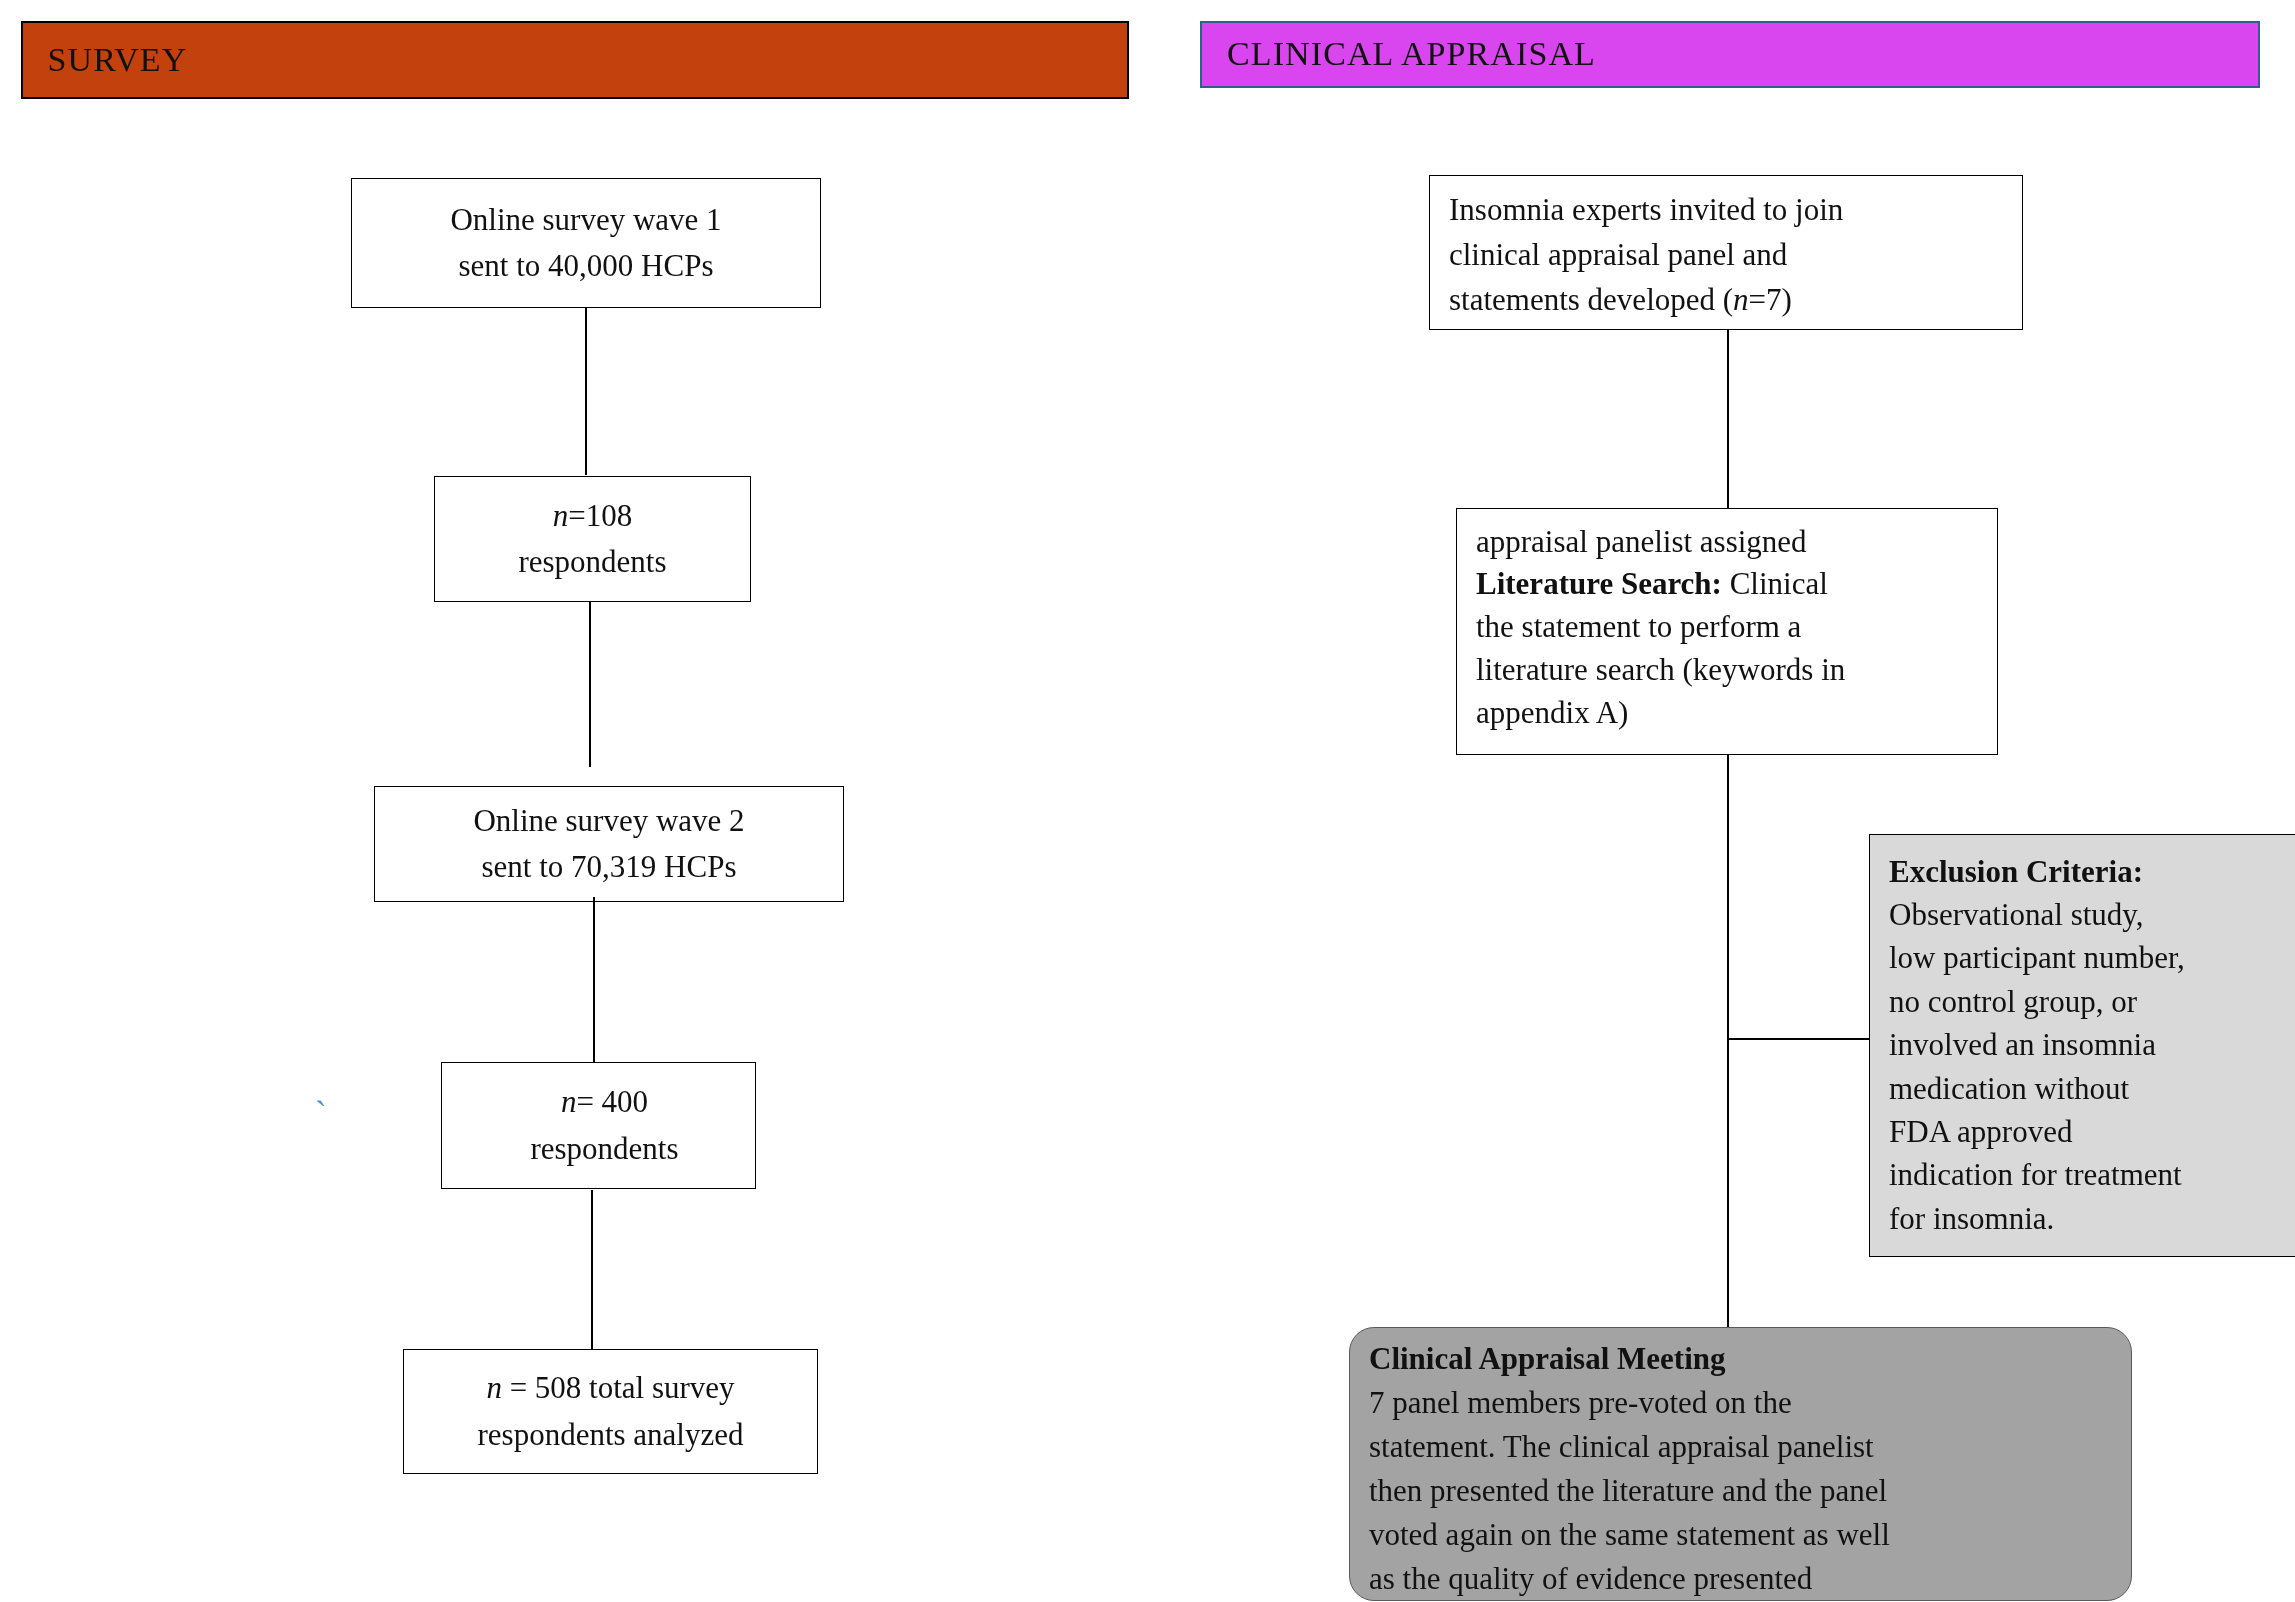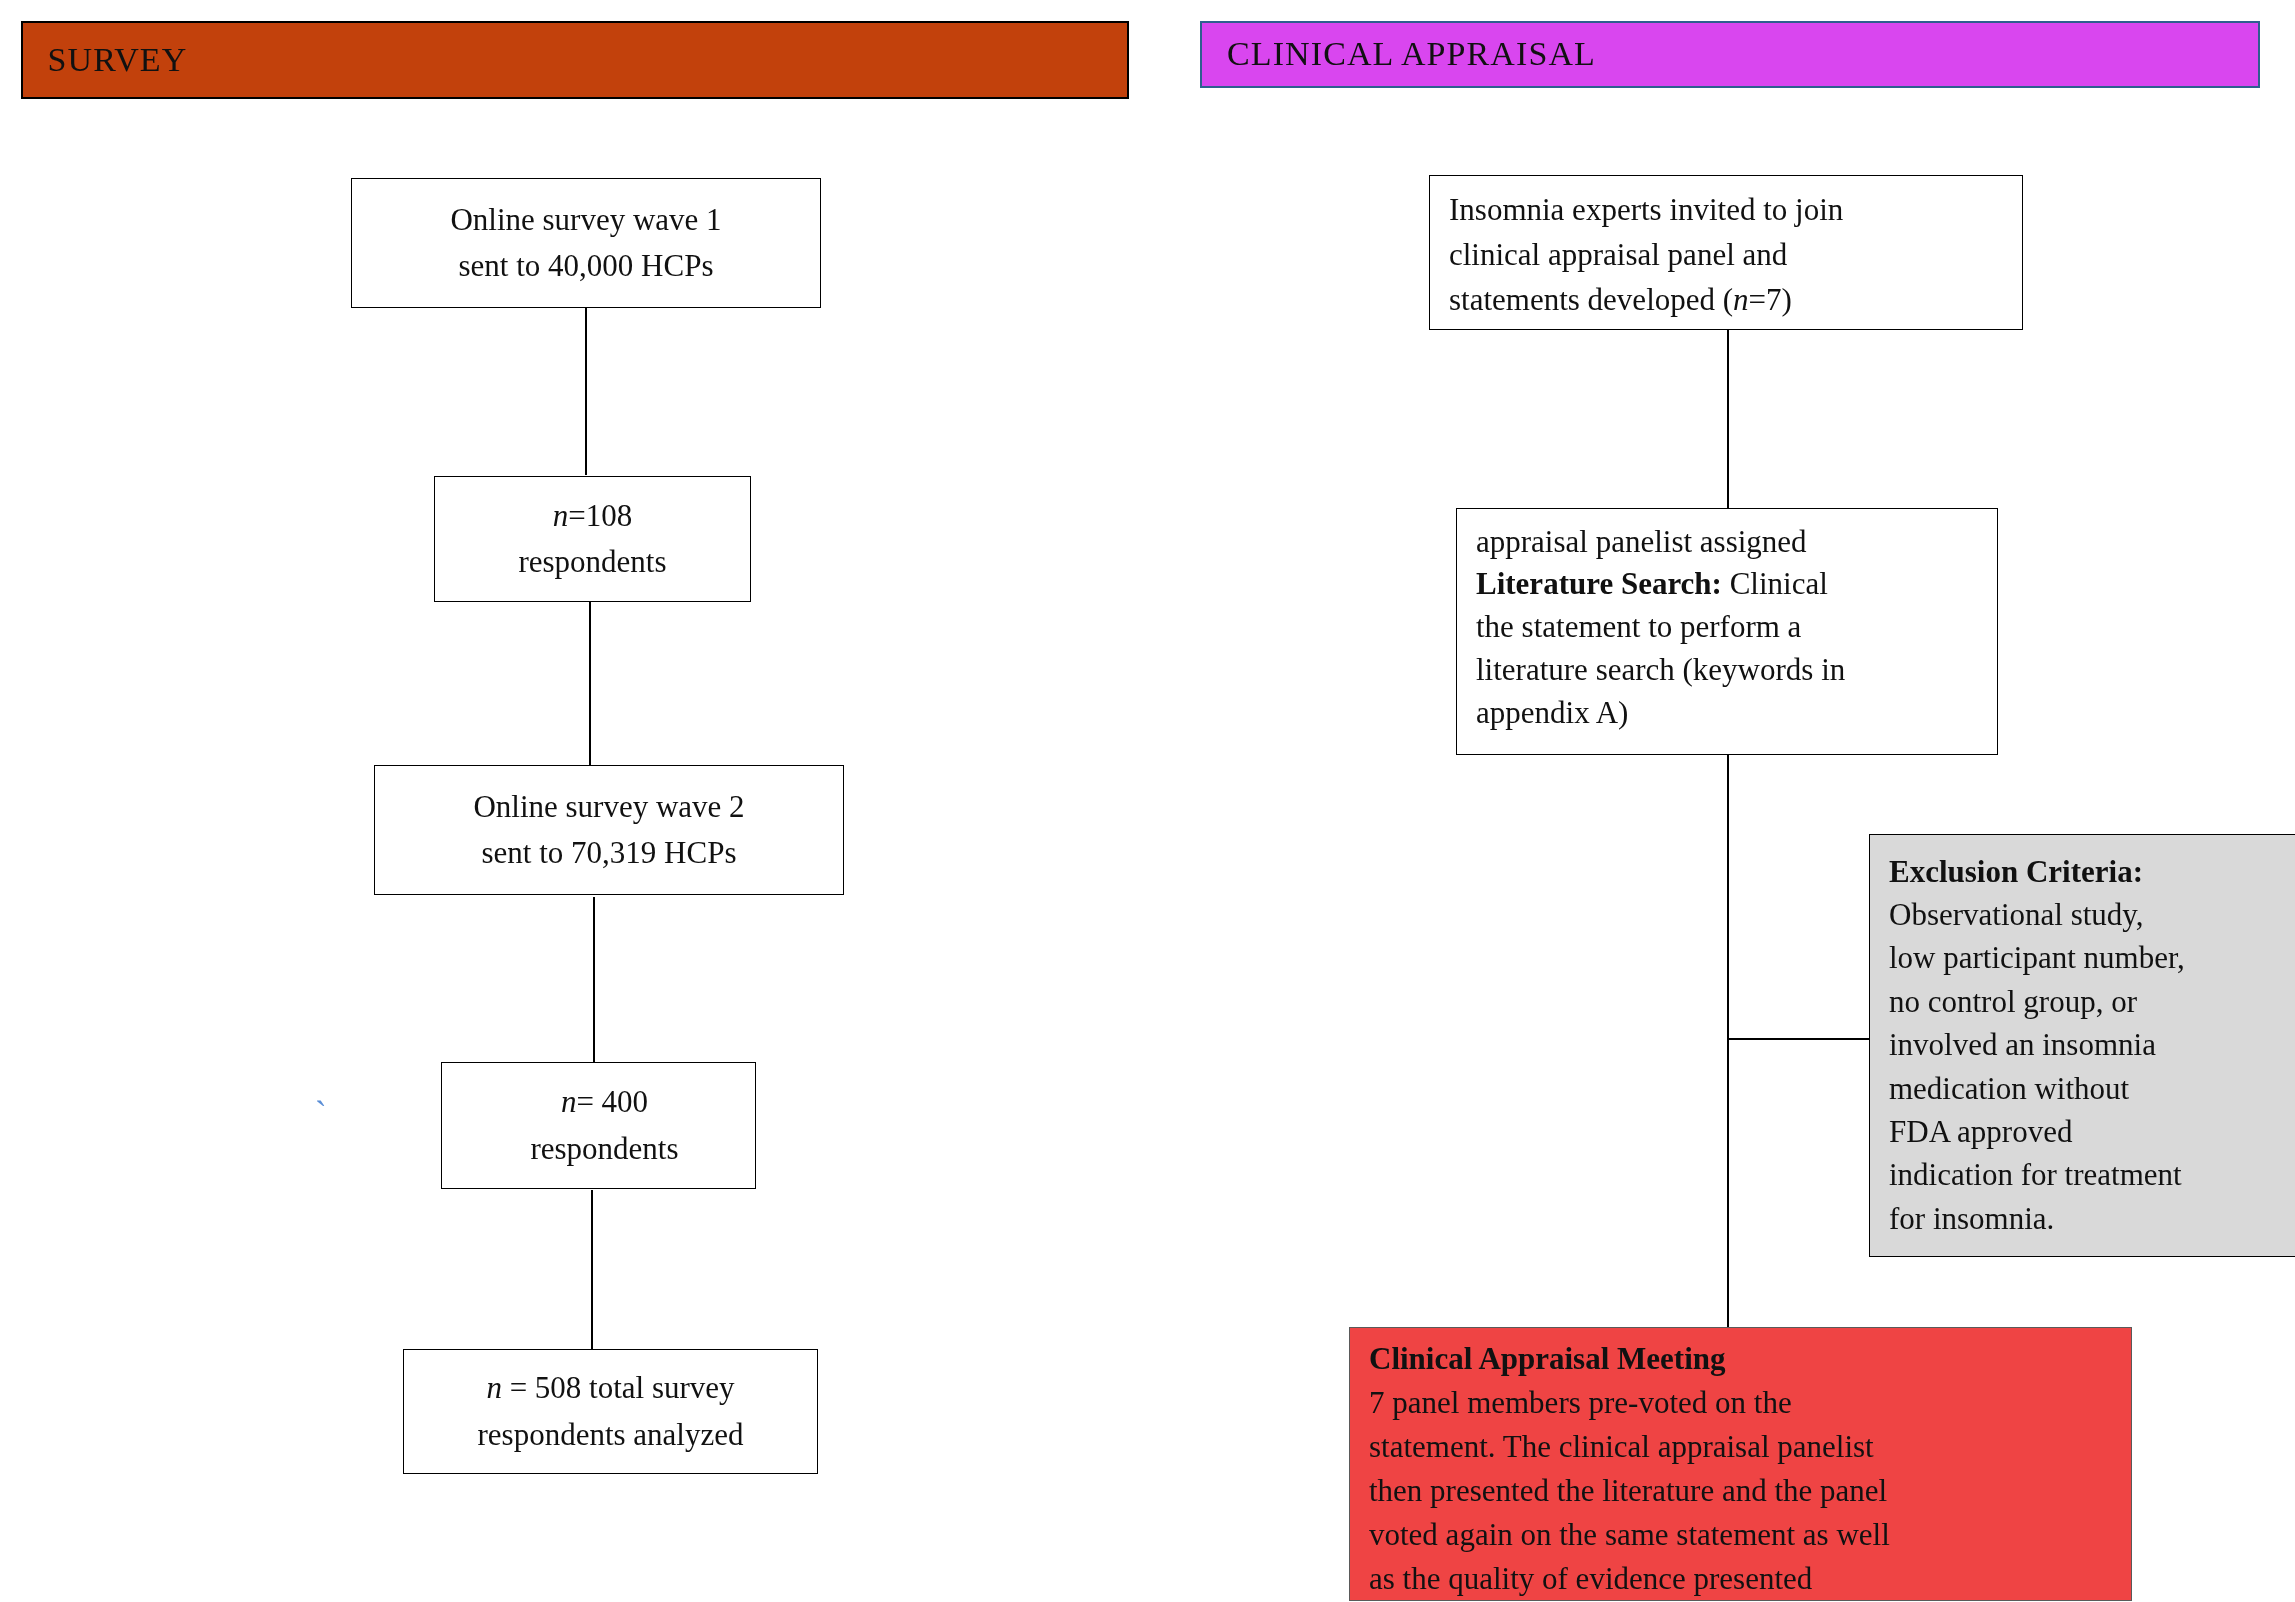--- a/index.html
+++ b/index.html
@@ -45,21 +45,21 @@
     justify-content:center;
     text-align:right;
     line-height:1.5;
   }
   .leftalign{
     text-align:left;
     padding:11.7px 19px;
     line-height:1.45;
   }
   .gray{ background:#d9d9d9; }
-  .blue{ background:#ef4444; border-color:#5a5a5a; }
+  .blue{ background:#a3a3a3; border-color:#5a5a5a;border-radius:25px; }
   .fl{ white-space:nowrap; }
   .vline,.hline{ position:absolute; background:#000000; }
   .stray{
     position:absolute;
     left:315px; top:1095px;
     color:#5b8ed6;
     font-size:35px;
   }
   b{ font-weight:bold; }
   i{ font-style:italic; }
@@ -83,21 +83,21 @@
 
   <div class="vline" style="left:585px;top:308px;width:2.2px;height:167px;"></div>
 
   <div class="box center" style="left:434px;top:476px;width:317px;height:126px;">
     <div class="fl"><i>n</i><span>=108</span></div>
     <div class="fl">respondents</div>
   </div>
 
   <div class="vline" style="left:589px;top:602px;width:2.2px;height:165px;"></div>
 
-  <div class="box center" style="left:374px;top:765px;width:470px;height:130px;">
+  <div class="box center" style="left:374px;top:786px;width:470px;height:116px;">
     <div class="fl">Online survey wave 2</div>
     <div class="fl">sent to 70,319 HCPs</div>
   </div>
 
   <div class="vline" style="left:593px;top:897px;width:2.2px;height:166px;"></div>
 
   <span class="stray">`</span>
 
   <div class="box center" style="left:441px;top:1062px;width:315px;height:127px;padding-left:12px;">
     <div class="fl"><i>n</i><span>= 400</span></div>

